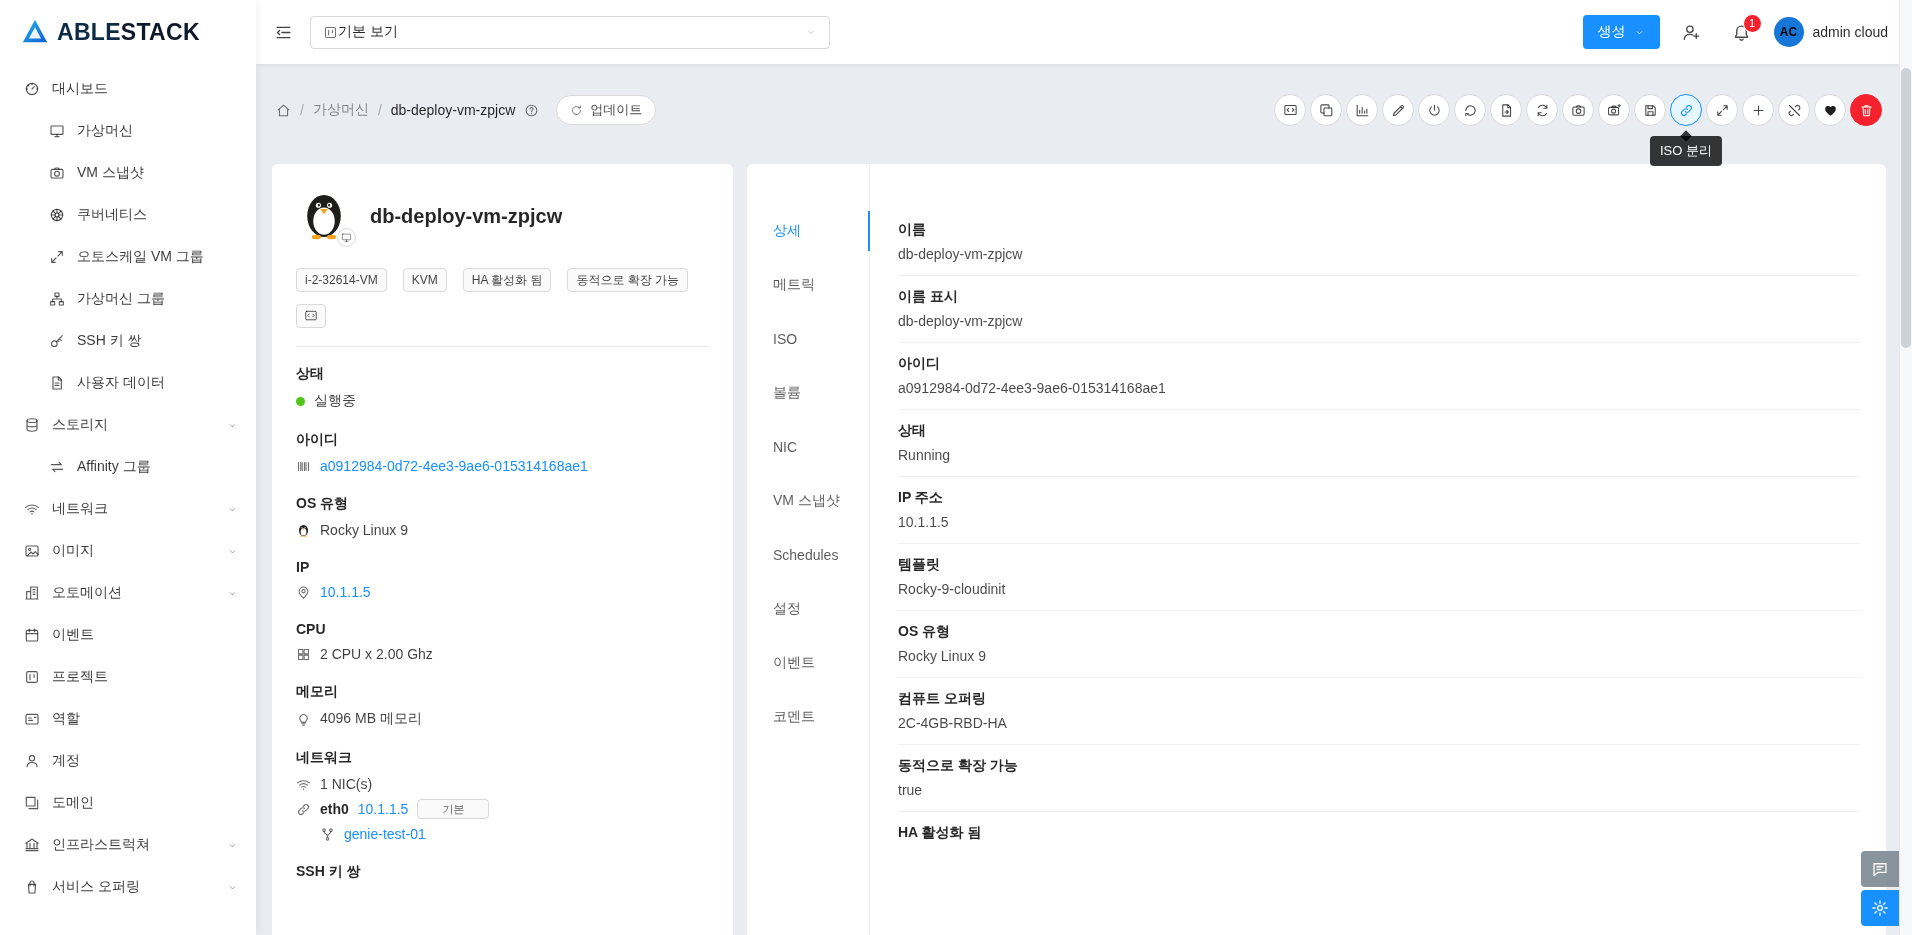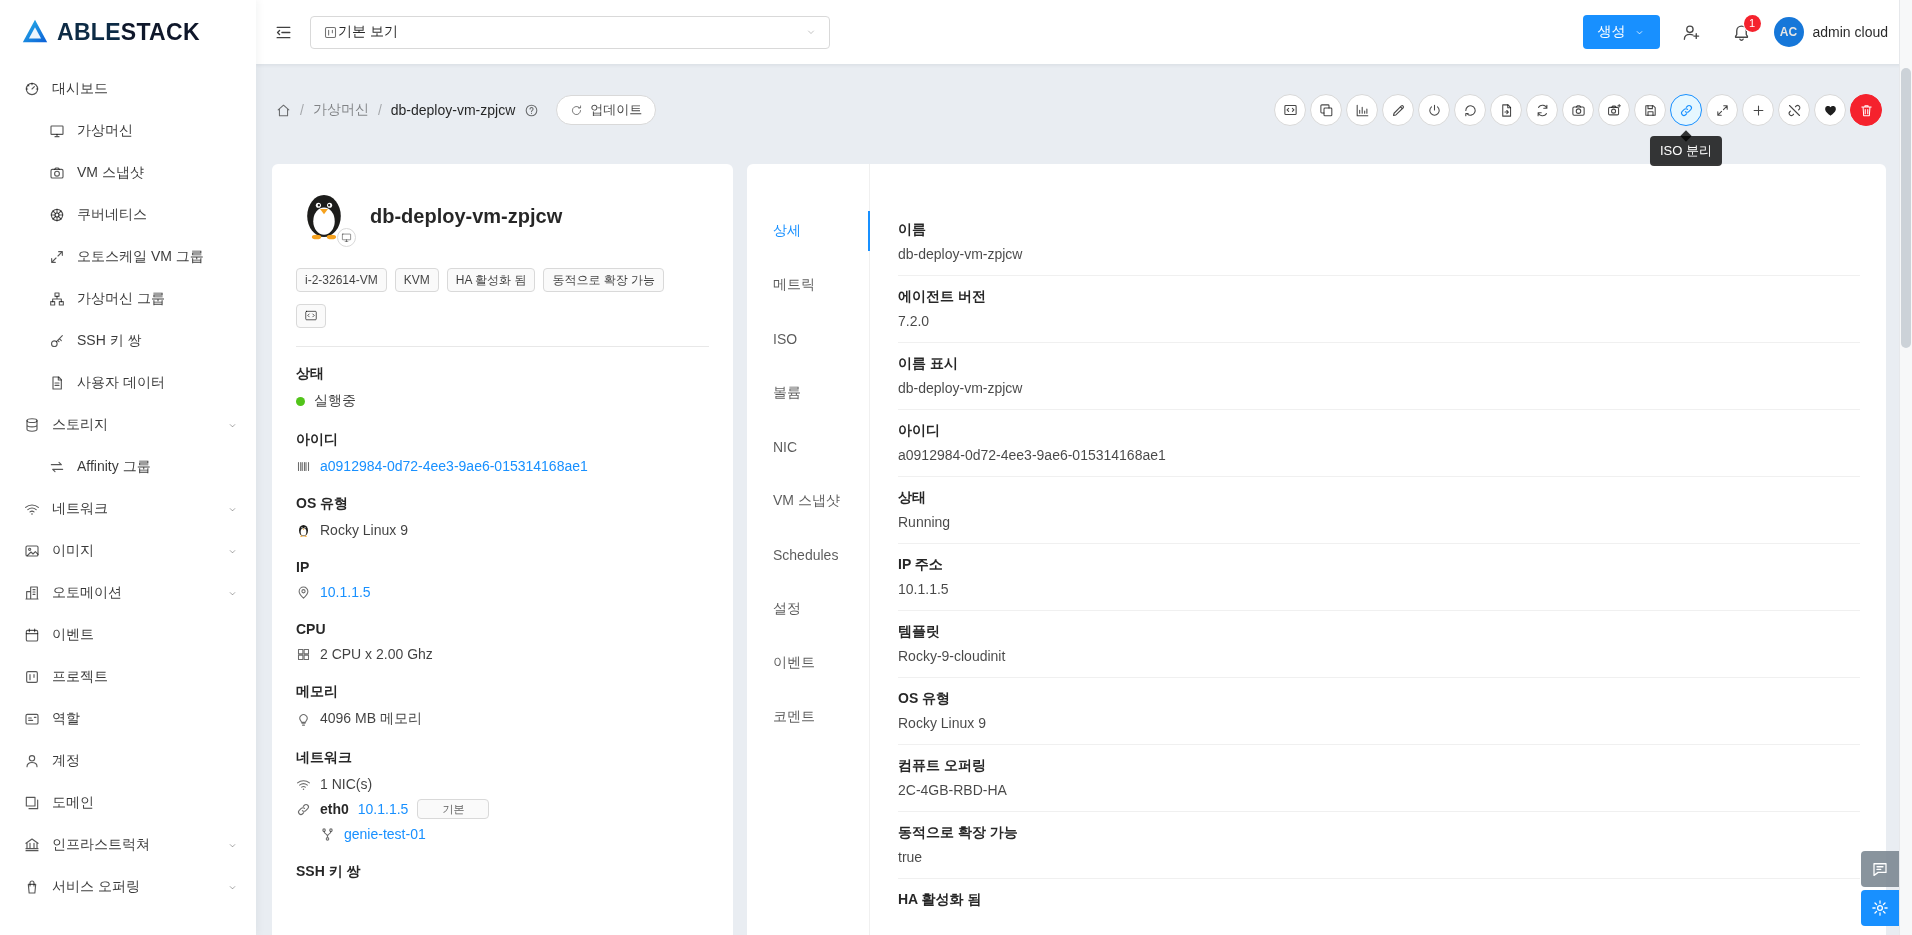--- a/index.html
+++ b/index.html
@@ -34,21 +34,21 @@
   .view-select { width:520px; height:33px; border:1px solid #d9d9d9; border-radius:4px; display:flex; align-items:center; padding:0 12px; gap:0; background:#fff; cursor:pointer; }
   .view-select .sel-icon { width:15px; height:15px; color:rgba(0,0,0,.55); }
   .view-select .sel-caret { margin-left:auto; width:12px; height:12px; color:rgba(0,0,0,.28); }
   .spacer { flex:1; }
   .create-btn { height:34px; background:#1890ff; color:#fff; border:none; border-radius:4px; padding:0 15px; font-size:14px; display:flex; align-items:center; gap:8px; cursor:pointer; font-family:inherit; }
   .create-btn svg { width:11px; height:11px; }
   .hd-icon-btn { width:36px; height:36px; background:none; border:none; cursor:pointer; display:flex; align-items:center; justify-content:center; color:rgba(0,0,0,.72); position:relative; }
   .hd-icon-btn svg { width:19px; height:19px; }
   .badge { position:absolute; top:1px; right:-1px; min-width:17px; height:17px; border-radius:9px; background:#f5222d; color:#fff; font-size:11px; line-height:17px; text-align:center; padding:0 4px; box-shadow:0 0 0 1px #fff; }
   .user-chip { display:flex; align-items:center; gap:9px; cursor:pointer; }
-  .avatar { width:30px; height:30px; border-radius:50%; background:#1677d9; color:#e5e5e5; font-size:12px; font-weight:700; display:flex; align-items:center; justify-content:center; }
+  .avatar { width:30px; height:30px; border-radius:50%; background:#1677d9; color:#000000; font-size:12px; font-weight:700; display:flex; align-items:center; justify-content:center; }
   .username { font-size:14px; color:rgba(0,0,0,.85); white-space:nowrap; }
 
   
   .content { position:absolute; left:256px; top:64px; right:0; bottom:0; padding:16px 26px 0 16px; }
   .page-header { display:flex; align-items:center; justify-content:space-between; height:60px; margin-bottom:24px; padding:0 4px; }
   .breadcrumb { display:flex; align-items:center; gap:9px; color:rgba(0,0,0,.45); }
   .breadcrumb svg { width:15px; height:15px; color:rgba(0,0,0,.55); }
   .bc-link { color:rgba(0,0,0,.45); cursor:pointer; }
   .bc-current { color:rgba(0,0,0,.85); }
   .bc-sep { color:rgba(0,0,0,.3); }
@@ -69,21 +69,21 @@
   .card-left { width:461px; min-height:900px; padding:24px; }
   .card-right { flex:1; min-height:900px; display:flex; }
 
   
   .vm-head { display:flex; align-items:center; gap:18px; }
   .vm-avatar { width:56px; height:56px; position:relative; flex:none; }
   .vm-avatar > svg { width:56px; height:56px; }
   .avatar-badge { position:absolute; right:-4px; bottom:-3px; width:19px; height:19px; border-radius:50%; background:#fff; border:1px solid #d9d9d9; display:flex; align-items:center; justify-content:center; color:rgba(0,0,0,.55); }
   .avatar-badge svg { width:11px; height:11px; }
   .vm-title { font-size:20px; font-weight:700; color:rgba(0,0,0,.85); }
-  .tag-row { display:flex; gap:8px; margin-top:24px; flex-wrap:wrap; }
+  .tag-row { display:flex; gap:16px; margin-top:24px; flex-wrap:wrap; }
   .tag { border:1px solid #d9d9d9; background:#fafafa; border-radius:4px; font-size:12px; padding:0 8px; color:rgba(0,0,0,.75); line-height:22px; white-space:nowrap; }
   .icon-tag-row { margin-top:12px; }
   .icon-tag { display:inline-flex; align-items:center; border:1px solid #d9d9d9; background:#fafafa; border-radius:4px; padding:4px 7px; color:rgba(0,0,0,.65); cursor:pointer; }
   .icon-tag svg { width:14px; height:14px; }
   .vm-divider { height:1px; background:#e8e8e8; margin:18px 0 18px; }
   .field { margin-bottom:21px; }
   .field-label { font-weight:700; margin-bottom:9px; font-size:14px; color:rgba(0,0,0,.85); }
   .field-value { display:flex; align-items:center; gap:9px; color:rgba(0,0,0,.75); font-size:14px; }
   .field-value svg { width:15px; height:15px; color:rgba(0,0,0,.58); flex:none; }
   .field-value + .field-value { margin-top:7px; }
@@ -770,24 +770,20 @@
         <div class="tab">설정</div>
         <div class="tab">이벤트</div>
         <div class="tab">코멘트</div>
       </div>
       <div class="detail-body">
         <div class="drow">
           <div class="dlabel">이름</div>
           <div class="dvalue">db-deploy-vm-zpjcw</div>
         </div>
         <div class="drow">
-          <div class="dlabel">에이전트 버전</div>
-          <div class="dvalue">7.2.0</div>
-        </div>
-        <div class="drow">
           <div class="dlabel">이름 표시</div>
           <div class="dvalue">db-deploy-vm-zpjcw</div>
         </div>
         <div class="drow">
           <div class="dlabel">아이디</div>
           <div class="dvalue">a0912984-0d72-4ee3-9ae6-015314168ae1</div>
         </div>
         <div class="drow">
           <div class="dlabel">상태</div>
           <div class="dvalue">Running</div>

